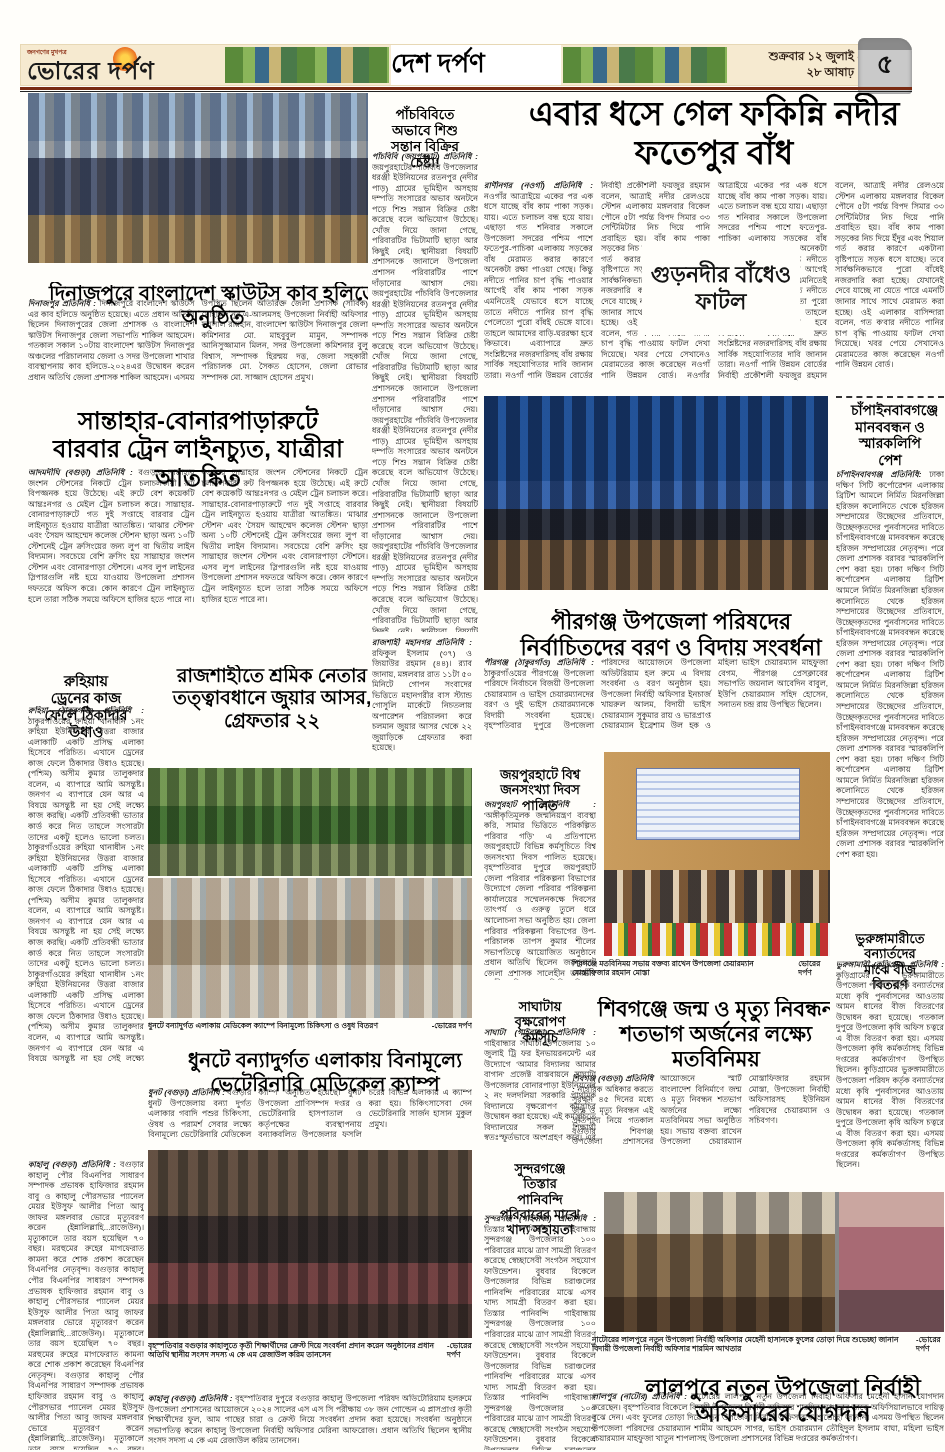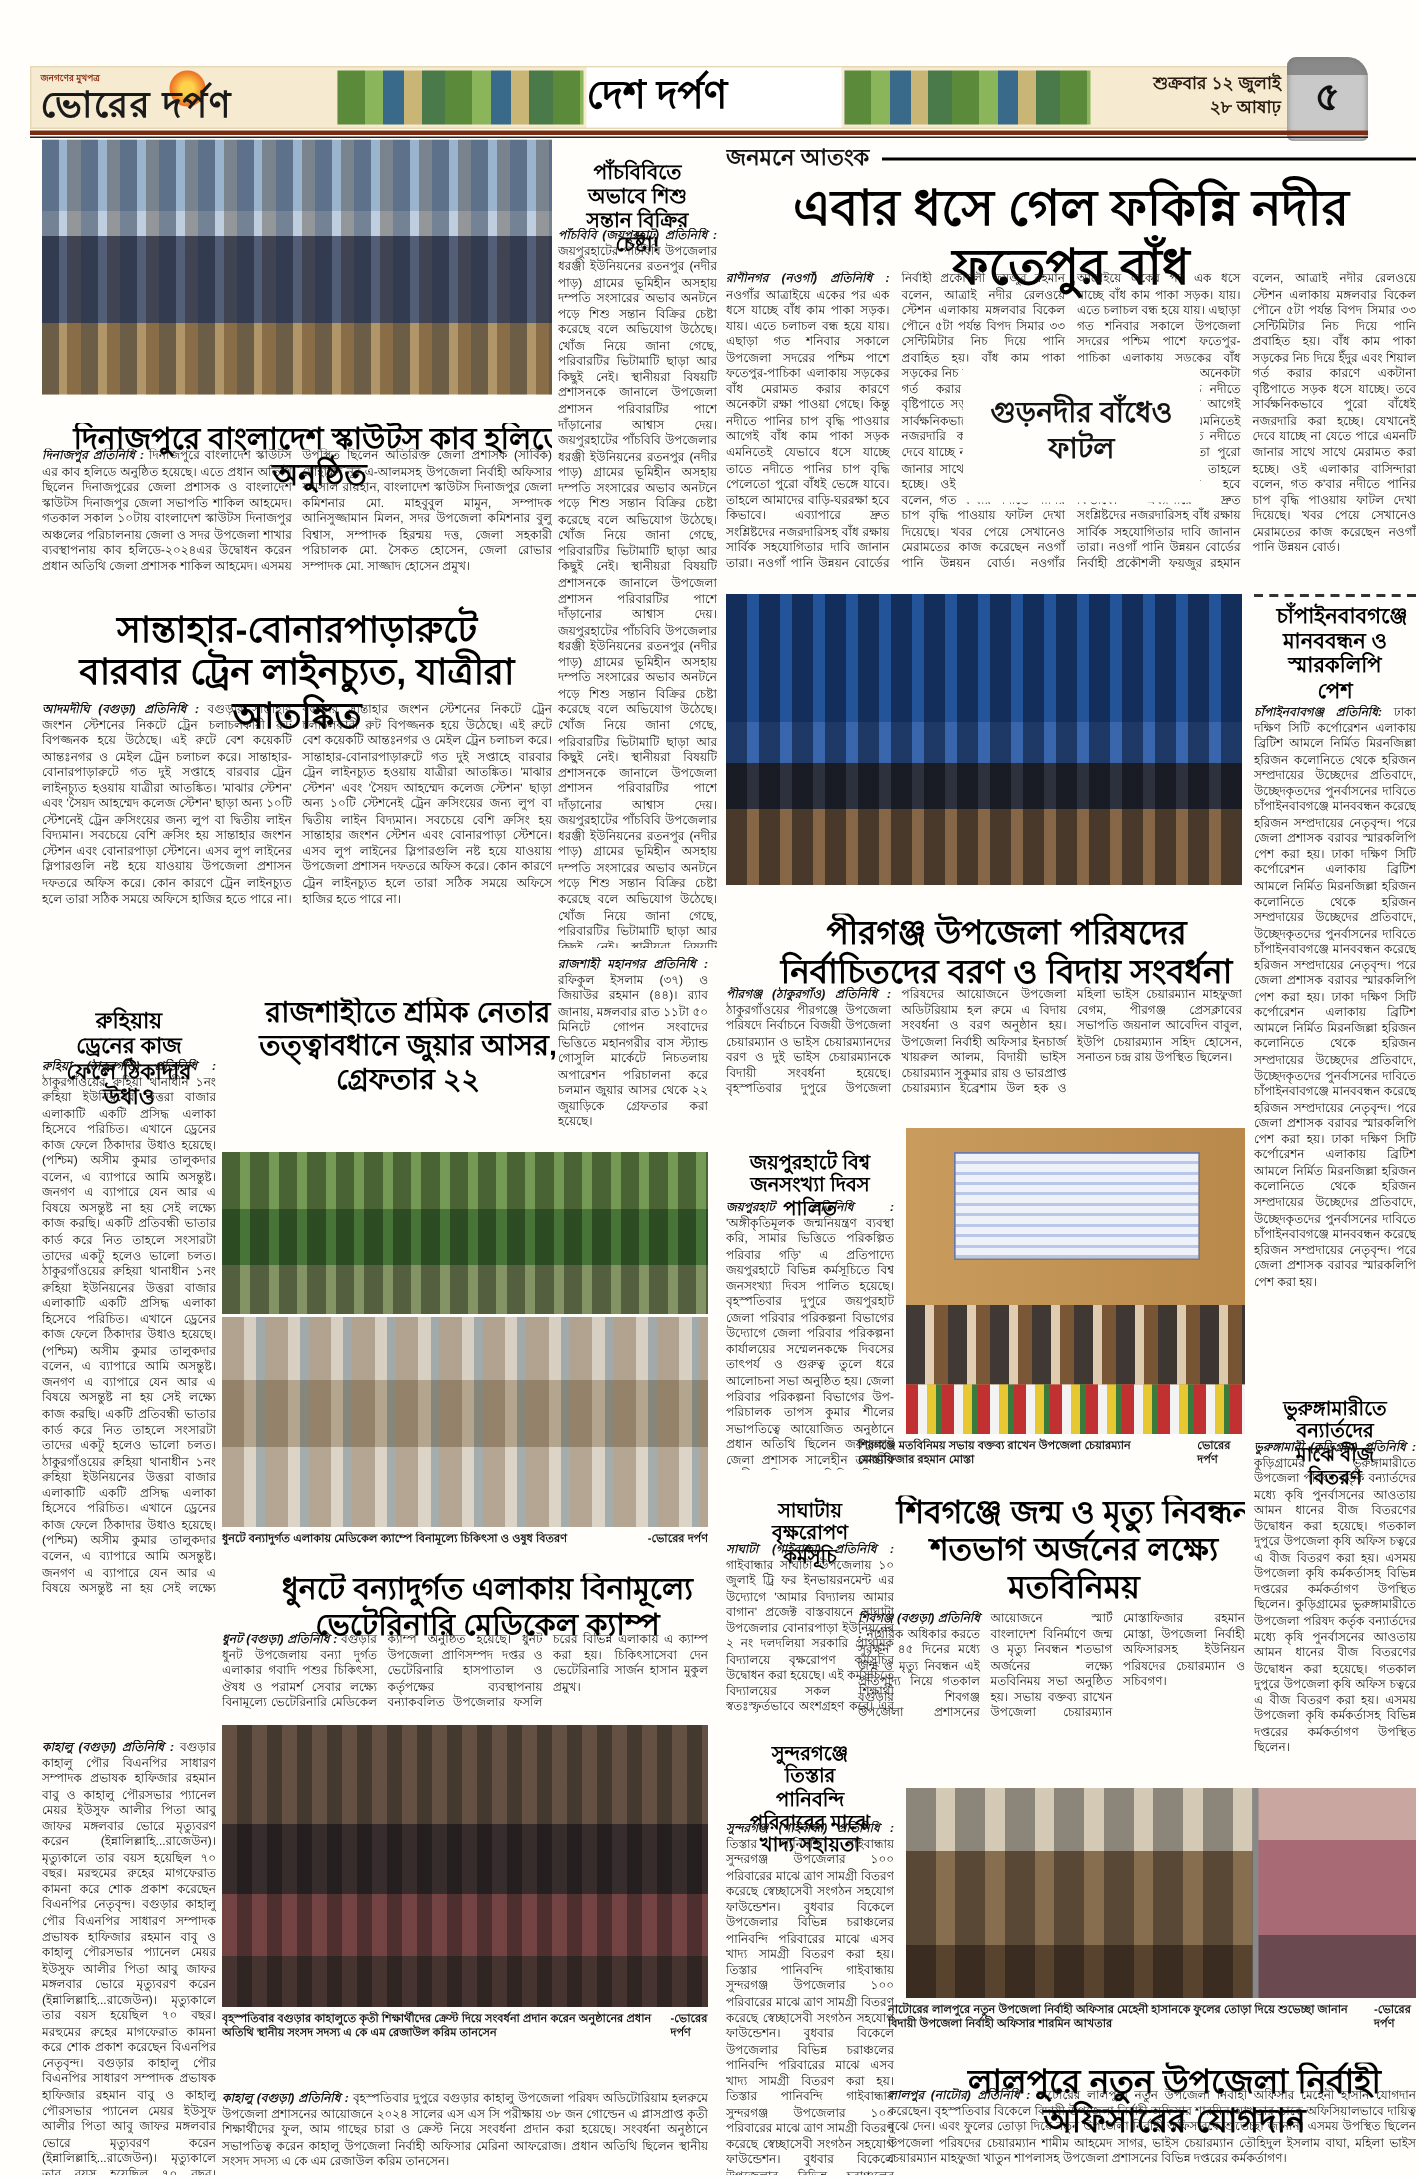--- a/index.html
+++ b/index.html
@@ -35,21 +35,21 @@
   .ph-students{background:linear-gradient(180deg,#6a5a4a 0 35%,#3a3230 35% 60%,#7a4a4a 60% 82%,#4a3a35 82% 100%),repeating-linear-gradient(90deg,rgba(200,150,160,.25) 0 10px,rgba(20,20,25,.4) 10px 20px);background-blend-mode:multiply;}
   .ph-shibganj{background:linear-gradient(90deg,#c99c5e,#b8894a);position:absolute;}
   .ph-banner{position:absolute;left:14%;top:8%;width:72%;height:34%;background:repeating-linear-gradient(180deg,#eef2f8 0 5px,#b9c8e8 5px 7px);border:1px solid #6a7aa8;}
   .ph-flowers{position:absolute;left:0;bottom:0;width:100%;height:16%;background:repeating-linear-gradient(90deg,#c23131 0 8px,#f3f3f3 8px 14px,#e8c832 14px 20px,#3a7a3a 20px 24px);}
   .ph-crowd{position:absolute;left:0;bottom:16%;width:100%;height:26%;background:repeating-linear-gradient(90deg,rgba(20,25,40,.75) 0 13px,rgba(240,235,225,.65) 13px 19px,rgba(90,60,40,.7) 19px 28px);}
   .ph-lalpur-l{position:absolute;left:0;top:0;width:68%;height:100%;background:linear-gradient(180deg,#d8cdb8 0 30%,#8a7050 30% 75%,#5a4430 75% 100%),repeating-linear-gradient(90deg,rgba(30,30,40,.4) 0 20px,rgba(240,240,235,.3) 20px 33px);background-blend-mode:multiply;}
   .ph-lalpur-r{position:absolute;right:0;top:0;width:31%;height:100%;background:linear-gradient(180deg,#caa6a0 0 25%,#a86a74 25% 70%,#6a4a50 70% 100%);}
   .kicker-row{display:flex;align-items:center;gap:8px;}
   .kicker-txt{font-size:15px;font-weight:bold;white-space:nowrap;}
   .kicker-line{flex:1;border-top:2.5px solid #000;}
-  .subhead-box{background:#fffefa;display:flex;align-items:center;justify-content:center;text-align:center;font-weight:bold;font-size:19px;line-height:1.25;}
+  .subhead-box{background:#fffefa;display:flex;align-items:center;justify-content:center;text-align:center;font-weight:bold;font-size:22px;line-height:1.25;}
 </style>
 </head>
 <body>
 
 <header>
   <div class="mh-bar">
     <div class="logo-block">
       <div class="tagline">জনগণের মুখপত্র</div>
       <span class="sun"></span>
       <div class="logo-text">ভোরের দর্পণ</div>
@@ -117,24 +117,20 @@
     </div>
     <p class="body-txt abs" style="left:0;top:244px;width:324px;height:56px;"><span class="byline">কাহালু (বগুড়া) প্রতিনিধি :</span> <span>বৃহস্পতিবার দুপুরে বগুড়ার কাহালু উপজেলা পরিষদ অডিটোরিয়াম হলরুমে উপজেলা প্রশাসনের আয়োজনে ২০২৪ সালের এস এস সি পরীক্ষায় ৩৮ জন গোল্ডেন এ প্লাসপ্রাপ্ত কৃতী শিক্ষার্থীদের ফুল, আম গাছের চারা ও ক্রেস্ট নিয়ে সংবর্ধনা প্রদান করা হয়েছে। সংবর্ধনা অনুষ্ঠানে সভাপতিত্ব করেন কাহালু উপজেলা নির্বাহী অফিসার মেরিনা আফরোজ। প্রধান অতিথি ছিলেন স্থানীয় সংসদ সদস্য এ কে এম রেজাউল করিম তানসেন।</span></p>
   </section>
 
   <section class="abs" style="left:372px;top:92px;width:106px;height:542px;">
     <h2 class="hl" style="font-size:13.5px;">পাঁচবিবিতে অভাবে শিশু সন্তান বিক্রির চেষ্টা!</h2>
     <p class="body-txt abs" style="left:0;top:60px;width:106px;height:480px;"><span class="byline">পাঁচবিবি (জয়পুরহাট) প্রতিনিধি :</span> <span>জয়পুরহাটের পাঁচবিবি উপজেলার ধরঞ্জী ইউনিয়নের রতনপুর (নদীর পাড়) গ্রামের ভূমিহীন অসহায় দম্পতি সংসারের অভাব অনটনে পড়ে শিশু সন্তান বিক্রির চেষ্টা করেছে বলে অভিযোগ উঠেছে। খোঁজ নিয়ে জানা গেছে, পরিবারটির ভিটামাটি ছাড়া আর কিছুই নেই। স্থানীয়রা বিষয়টি প্রশাসনকে জানালে উপজেলা প্রশাসন পরিবারটির পাশে দাঁড়ানোর আশ্বাস দেয়। জয়পুরহাটের পাঁচবিবি উপজেলার ধরঞ্জী ইউনিয়নের রতনপুর (নদীর পাড়) গ্রামের ভূমিহীন অসহায় দম্পতি সংসারের অভাব অনটনে পড়ে শিশু সন্তান বিক্রির চেষ্টা করেছে বলে অভিযোগ উঠেছে। খোঁজ নিয়ে জানা গেছে, পরিবারটির ভিটামাটি ছাড়া আর কিছুই নেই। স্থানীয়রা বিষয়টি প্রশাসনকে জানালে উপজেলা প্রশাসন পরিবারটির পাশে দাঁড়ানোর আশ্বাস দেয়। জয়পুরহাটের পাঁচবিবি উপজেলার ধরঞ্জী ইউনিয়নের রতনপুর (নদীর পাড়) গ্রামের ভূমিহীন অসহায় দম্পতি সংসারের অভাব অনটনে পড়ে শিশু সন্তান বিক্রির চেষ্টা করেছে বলে অভিযোগ উঠেছে। খোঁজ নিয়ে জানা গেছে, পরিবারটির ভিটামাটি ছাড়া আর কিছুই নেই। স্থানীয়রা বিষয়টি প্রশাসনকে জানালে উপজেলা প্রশাসন পরিবারটির পাশে দাঁড়ানোর আশ্বাস দেয়। জয়পুরহাটের পাঁচবিবি উপজেলার ধরঞ্জী ইউনিয়নের রতনপুর (নদীর পাড়) গ্রামের ভূমিহীন অসহায় দম্পতি সংসারের অভাব অনটনে পড়ে শিশু সন্তান বিক্রির চেষ্টা করেছে বলে অভিযোগ উঠেছে। খোঁজ নিয়ে জানা গেছে, পরিবারটির ভিটামাটি ছাড়া আর কিছুই নেই। স্থানীয়রা বিষয়টি প্রশাসনকে জানালে উপজেলা প্রশাসন পরিবারটির পাশে দাঁড়ানোর আশ্বাস দেয়। জয়পুরহাটের পাঁচবিবি উপজেলার ধরঞ্জী ইউনিয়নের রতনপুর (নদীর পাড়) গ্রামের ভূমিহীন অসহায় দম্পতি সংসারের অভাব অনটনে পড়ে শিশু সন্তান বিক্রির চেষ্টা করেছে বলে অভিযোগ উঠেছে। খোঁজ নিয়ে জানা গেছে, পরিবারটির ভিটামাটি ছাড়া আর কিছুই নেই। স্থানীয়রা বিষয়টি প্রশাসনকে জানালে উপজেলা প্রশাসন পরিবারটির পাশে দাঁড়ানোর আশ্বাস দেয়।</span></p>
   </section>
 
   <section class="abs" style="left:484px;top:93px;width:460px;height:300px;">
-    <div class="kicker-row">
-      <span class="kicker-txt">জনমনে আতংক</span>
-      <span class="kicker-line"></span>
-    </div>
     <h1 class="hl" style="font-size:33px;margin-top:2px;">এবার ধসে গেল ফকিন্নি নদীর ফতেপুর বাঁধ</h1>
     <p class="body-txt cols4 abs" style="left:0;top:88px;width:460px;height:210px;"><span class="byline">রাণীনগর (নওগাঁ) প্রতিনিধি :</span> <span>নওগাঁর আত্রাইয়ে একের পর এক ধসে যাচ্ছে বাঁধ কাম পাকা সড়ক। যায়। এতে চলাচল বন্ধ হয়ে যায়। এছাড়া গত শনিবার সকালে উপজেলা সদরের পশ্চিম পাশে ফতেপুর-পাচিকা এলাকায় সড়কের বাঁধ মেরামত করার কারণে অনেকটা রক্ষা পাওয়া গেছে। কিন্তু নদীতে পানির চাপ বৃদ্ধি পাওয়ার আগেই বাঁধ কাম পাকা সড়ক এমনিতেই যেভাবে ধসে যাচ্ছে তাতে নদীতে পানির চাপ বৃদ্ধি পেলেতো পুরো বাঁধই ভেঙ্গে যাবে। তাহলে আমাদের বাড়ি-ঘররক্ষা হবে কিভাবে। এব্যাপারে দ্রুত সংশ্লিষ্টদের নজরদারিসহ বাঁধ রক্ষায় সার্বিক সহযোগিতার দাবি জানান তারা। নওগাঁ পানি উন্নয়ন বোর্ডের নির্বাহী প্রকৌশলী ফয়জুর রহমান বলেন, আত্রাই নদীর রেলওয়ে স্টেশন এলাকায় মঙ্গলবার বিকেল পৌনে ৫টা পর্যন্ত বিপদ সিমার ৩৩ সেন্টিমিটার নিচ দিয়ে পানি প্রবাহিত হয়। বাঁধ কাম পাকা সড়কের নিচ দিয়ে ইঁদুর এবং শিয়াল গর্ত করার কারণে একটানা বৃষ্টিপাতে সড়ক ধসে যাচ্ছে। তবে সার্বক্ষনিকভাবে পুরো বাঁধেই নজরদারি করা হচ্ছে। যেখানেই দেবে যাচ্ছে না যেতে পারে এমনটি জানার সাথে সাথে মেরামত করা হচ্ছে। ওই এলাকার বাসিন্দারা বলেন, গত ক'বার নদীতে পানির চাপ বৃদ্ধি পাওয়ায় ফাটল দেখা দিয়েছে। খবর পেয়ে সেখানেও মেরামতের কাজ করেছেন নওগাঁ পানি উন্নয়ন বোর্ড। নওগাঁর আত্রাইয়ে একের পর এক ধসে যাচ্ছে বাঁধ কাম পাকা সড়ক। যায়। এতে চলাচল বন্ধ হয়ে যায়। এছাড়া গত শনিবার সকালে উপজেলা সদরের পশ্চিম পাশে ফতেপুর-পাচিকা এলাকায় সড়কের বাঁধ মেরামত করার কারণে অনেকটা রক্ষা পাওয়া গেছে। কিন্তু নদীতে পানির চাপ বৃদ্ধি পাওয়ার আগেই বাঁধ কাম পাকা সড়ক এমনিতেই যেভাবে ধসে যাচ্ছে তাতে নদীতে পানির চাপ বৃদ্ধি পেলেতো পুরো বাঁধই ভেঙ্গে যাবে। তাহলে আমাদের বাড়ি-ঘররক্ষা হবে কিভাবে। এব্যাপারে দ্রুত সংশ্লিষ্টদের নজরদারিসহ বাঁধ রক্ষায় সার্বিক সহযোগিতার দাবি জানান তারা। নওগাঁ পানি উন্নয়ন বোর্ডের নির্বাহী প্রকৌশলী ফয়জুর রহমান বলেন, আত্রাই নদীর রেলওয়ে স্টেশন এলাকায় মঙ্গলবার বিকেল পৌনে ৫টা পর্যন্ত বিপদ সিমার ৩৩ সেন্টিমিটার নিচ দিয়ে পানি প্রবাহিত হয়। বাঁধ কাম পাকা সড়কের নিচ দিয়ে ইঁদুর এবং শিয়াল গর্ত করার কারণে একটানা বৃষ্টিপাতে সড়ক ধসে যাচ্ছে। তবে সার্বক্ষনিকভাবে পুরো বাঁধেই নজরদারি করা হচ্ছে। যেখানেই দেবে যাচ্ছে না যেতে পারে এমনটি জানার সাথে সাথে মেরামত করা হচ্ছে। ওই এলাকার বাসিন্দারা বলেন, গত ক'বার নদীতে পানির চাপ বৃদ্ধি পাওয়ায় ফাটল দেখা দিয়েছে। খবর পেয়ে সেখানেও মেরামতের কাজ করেছেন নওগাঁ পানি উন্নয়ন বোর্ড।</span></p>
     <div class="subhead-box abs" style="left:158px;top:148px;width:158px;height:94px;">
       <span>গুড়নদীর বাঁধেও ফাটল</span>
     </div>
   </section>
 
   <section class="abs" style="left:484px;top:396px;width:344px;height:352px;">
     <div class="photo ph-pirganj abs" style="left:0;top:0;width:344px;height:194px;"></div>
     <h2 class="hl abs" style="left:0;top:198px;width:344px;font-size:22px;">পীরগঞ্জ উপজেলা পরিষদের নির্বাচিতদের বরণ ও বিদায় সংবর্ধনা</h2>

